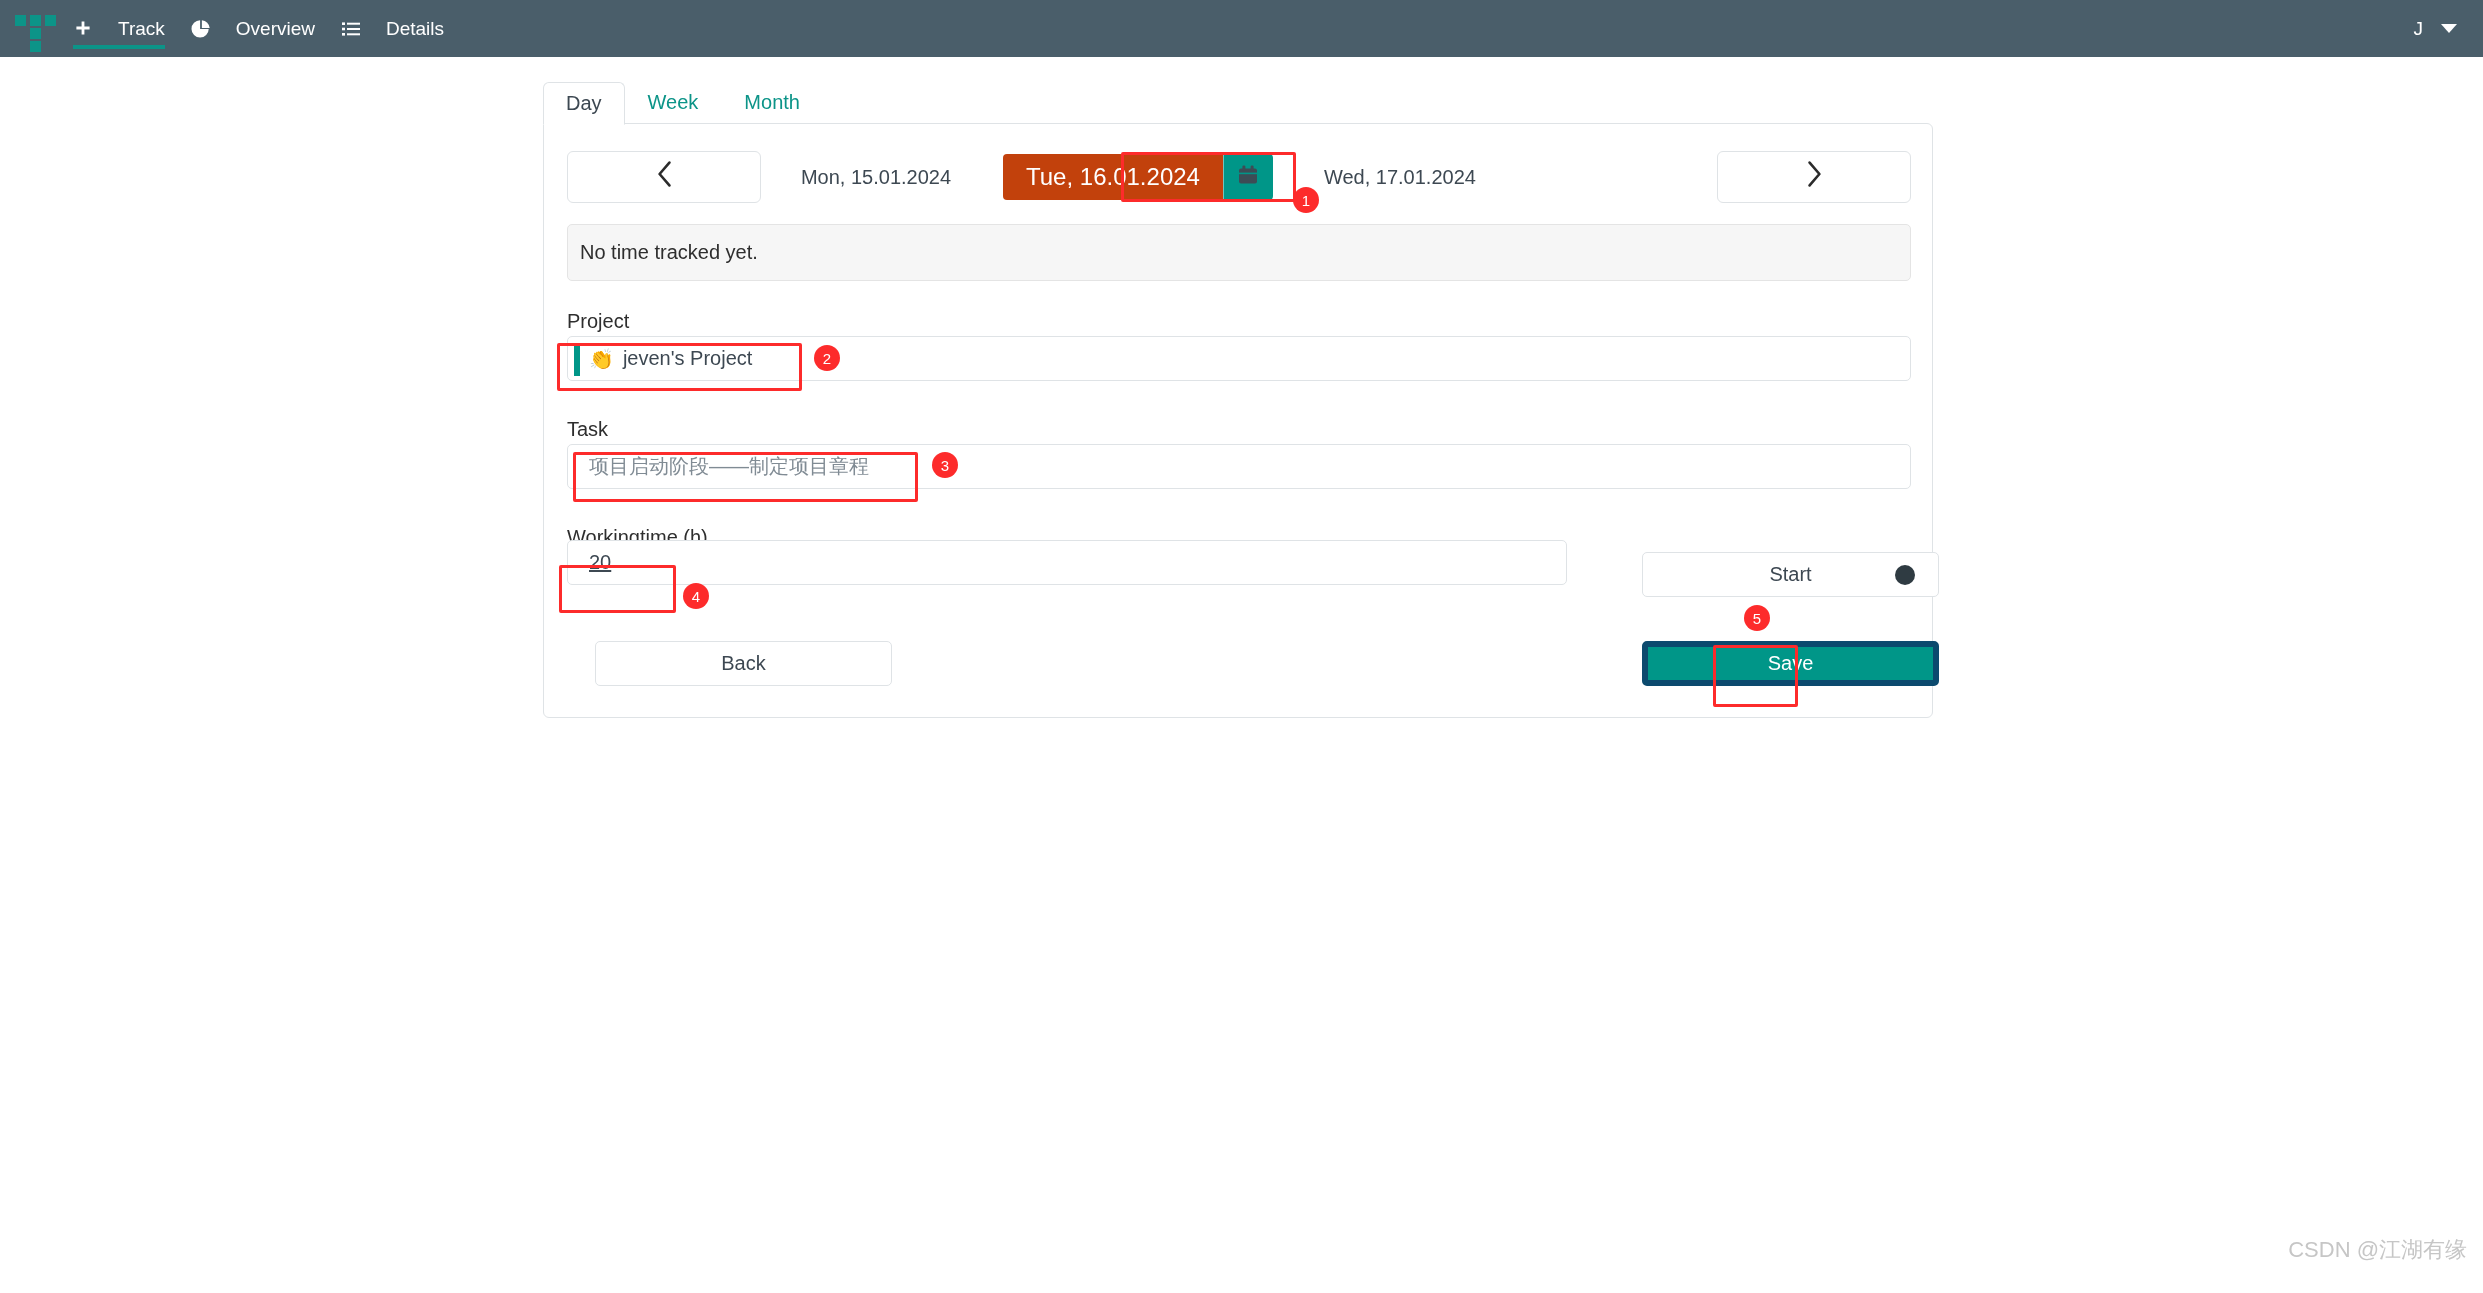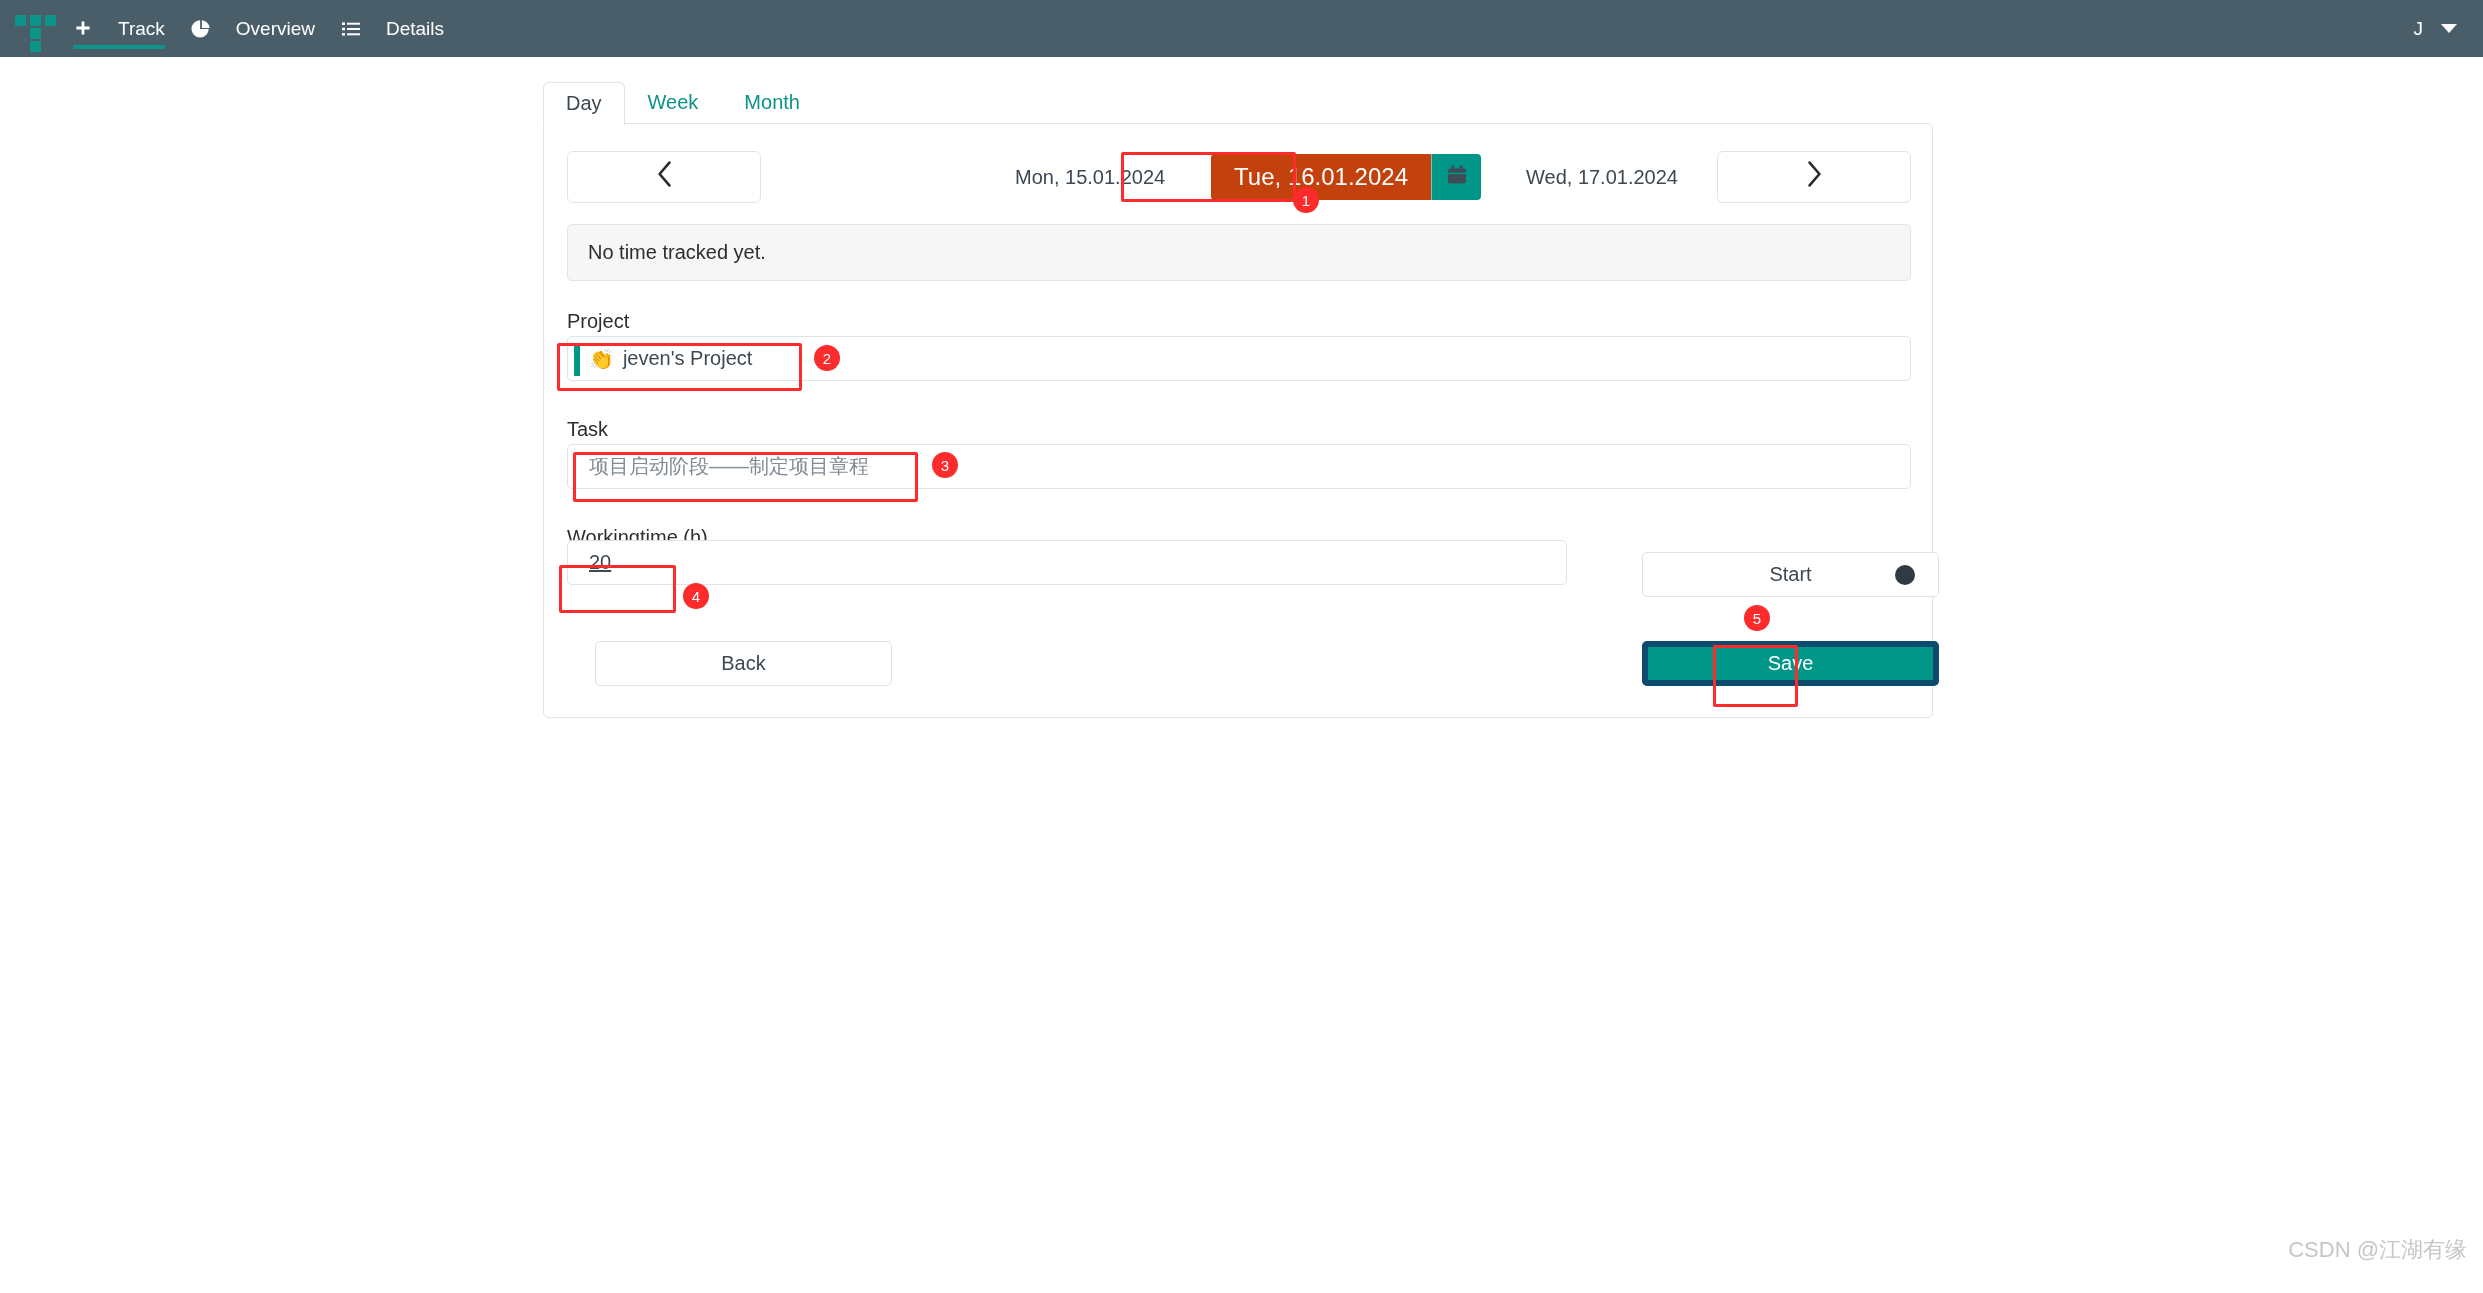--- a/index.html
+++ b/index.html
@@ -143,22 +143,22 @@
     justify-content: center;
     cursor: pointer;
     font-size: 26px;
     color: #2b2b2b;
     flex: none;
   }
   .date-mid {
     flex: 1;
     display: flex;
     align-items: center;
-    justify-content: flex-end;
-    gap: 6px;
+    justify-content: flex-start;
+    gap: 12px;
     position: relative;
   }
   .date-side {
     font-size: 20px;
     color: #3d4852;
     width: 230px;
     text-align: center;
     cursor: pointer;
     flex: none;
   }
@@ -197,21 +197,21 @@
     position: absolute;
     left: 23px;
     top: 100px;
     width: 1344px;
     height: 57px;
     background: #f6f6f6;
     border: 1px solid #e4e4e4;
     border-radius: 5px;
     display: flex;
     align-items: center;
-    padding-left: 20px;
+    padding-left: 12px;
     font-size: 20px;
     color: #2e2e2e;
   }
 
   
   .field-label {
     position: absolute;
     font-size: 20px;
     color: #2e2e2e;
   }

